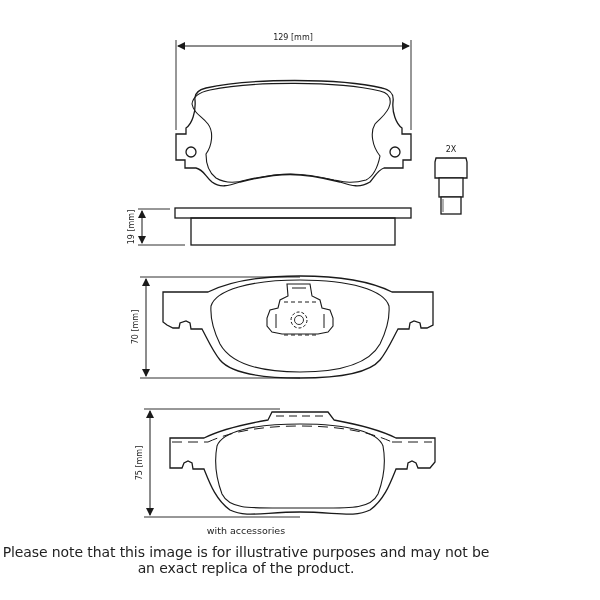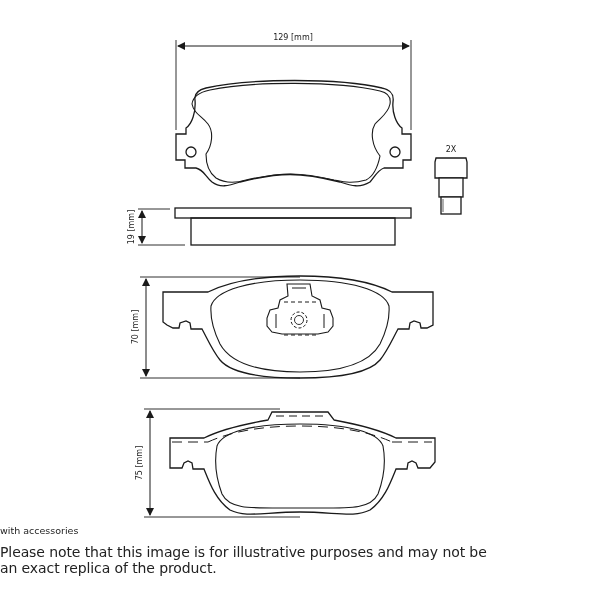--- a/index.html
+++ b/index.html
@@ -1,18 +1,18 @@
 <!DOCTYPE html>
 <html><head>
   <meta charset="utf-8">
   <style>
     html, body { margin: 0; padding: 0; background: #ffffff; }
     body { width: 600px; height: 600px; position: relative; overflow: hidden; font-family: "DejaVu Sans", sans-serif; color: #1a1a1a; }
     .drawing { position: absolute; left: 0; top: 0; width: 600px; height: 600px; }
-    .caption { position: absolute; left: 0; width: 492px; font-size: 9.5px; color: #222; }
+    .caption { position: absolute; left: 0; width: 492px; text-align: center; font-size: 9.5px; color: #222; }
     .dim-text { font-family: "DejaVu Sans", sans-serif; font-size: 8px; fill: #222; }
     .disclaimer { top: 544px; font-size: 14px; letter-spacing: -0.1px; }
     .accessories { top: 525px; }
   </style>
 </head>
 <body>
 
 <svg class="drawing" viewBox="0 0 600 600" xmlns="http://www.w3.org/2000/svg">
   <defs>
     <marker id="arr" markerWidth="8" markerHeight="8" refX="7" refY="4" orient="auto-start-reverse" markerUnits="userSpaceOnUse">

